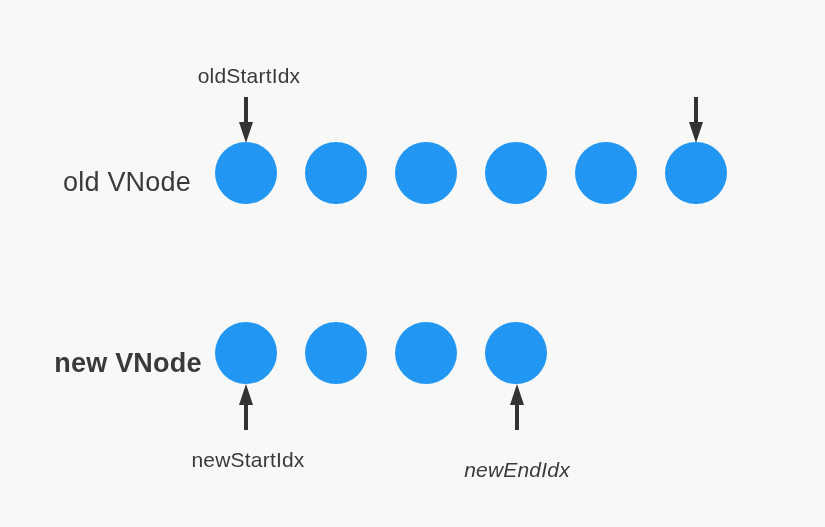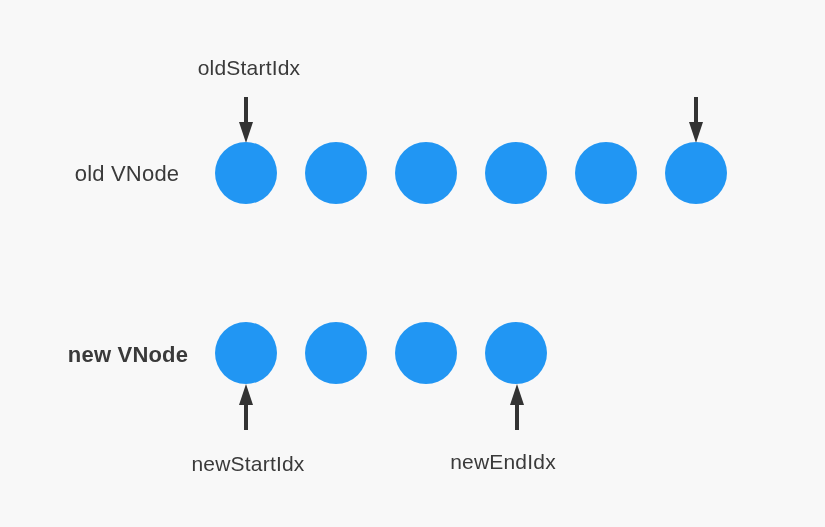--- a/index.html
+++ b/index.html
@@ -14,27 +14,28 @@
     background: var(--bg-color, #f8f8f8);
     font-family: "Liberation Sans", sans-serif;
     color: var(--text-color, #3a3a3a);
     overflow: hidden;
   }
   .label {
     position: absolute;
     transform: translateX(-50%);
     white-space: nowrap;
     letter-spacing: 0.2px;
+    margin-top: 8px;
   }
   .label.ptr {
     font-size: 21px;
     line-height: 26px;
   }
   .label.rowlbl {
-    font-size: 22px;
+    font-size: 27px;
     line-height: 28px;
   }
   .node-row {
     position: absolute;
     display: flex;
     gap: 28px;
   }
   .node {
     width: 62px;
     height: 62px;
@@ -91,17 +92,17 @@
   <svg class="arrow" style="left:238px; top:384px;" width="16" height="46" viewBox="0 0 16 46" aria-hidden="true">
     <polygon class="arrow-fill" points="8,0 1,21 15,21"></polygon>
     <rect class="arrow-fill" x="6" y="19" width="4" height="27"></rect>
   </svg>
 
   <svg class="arrow" style="left:509px; top:384px;" width="16" height="46" viewBox="0 0 16 46" aria-hidden="true">
     <polygon class="arrow-fill" points="8,0 1,21 15,21"></polygon>
     <rect class="arrow-fill" x="6" y="19" width="4" height="27"></rect>
   </svg>
 
-  <div class="label ptr" style="left:248px; top:451px;">newStartIdx</div>
+  <div class="label ptr" style="left:248px; top:439px;">newStartIdx</div>
 
-  <div class="label ptr" style="left:503px; top:449px;">newEndIdx</div>
+  <div class="label ptr" style="left:517px; top:449px;font-style:italic;">newEndIdx</div>
 
 </div>
 
 </body></html>

